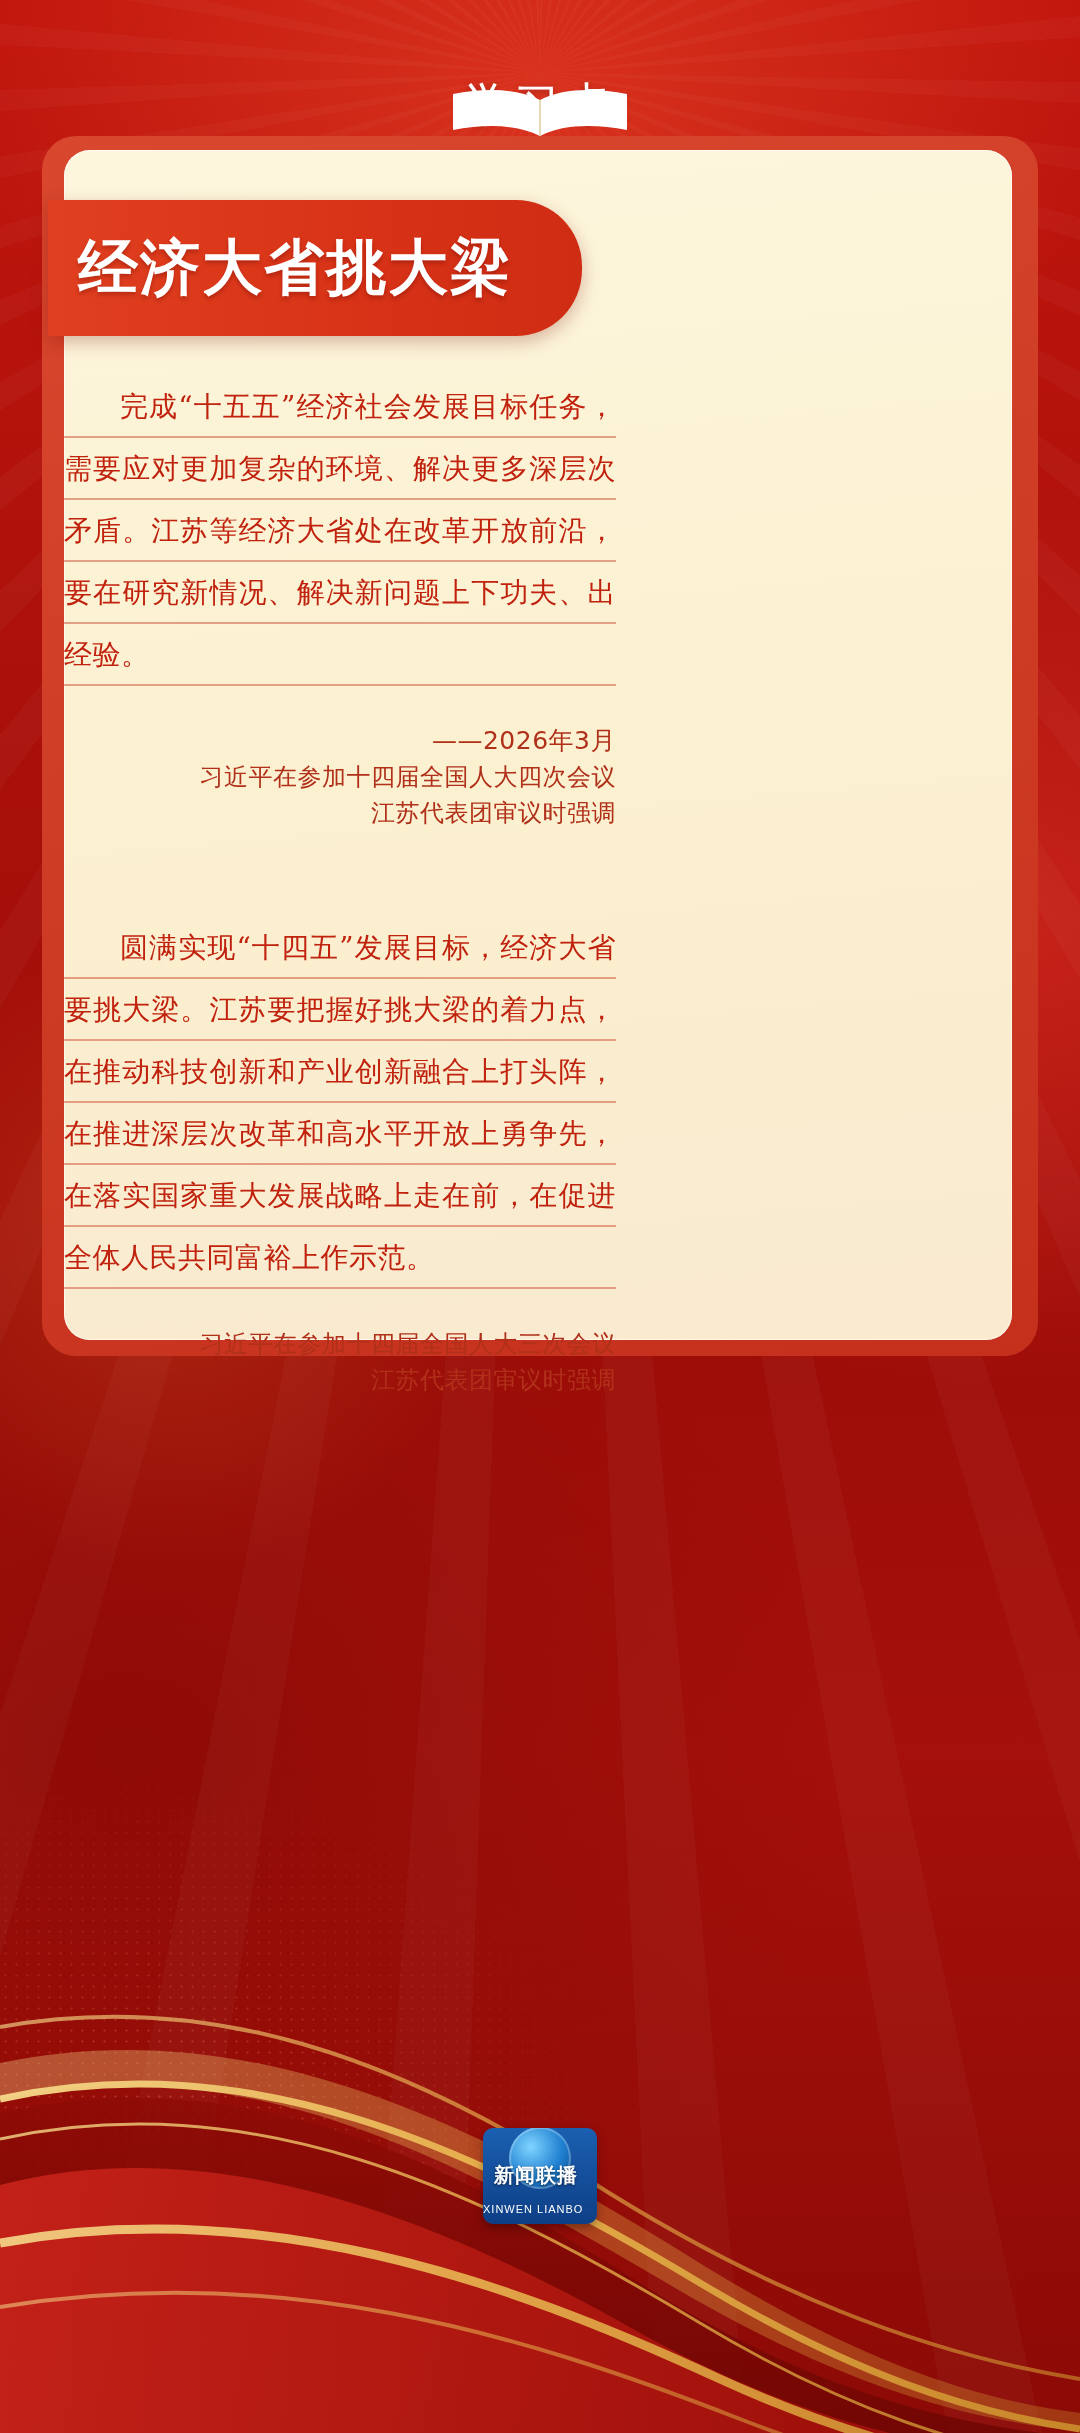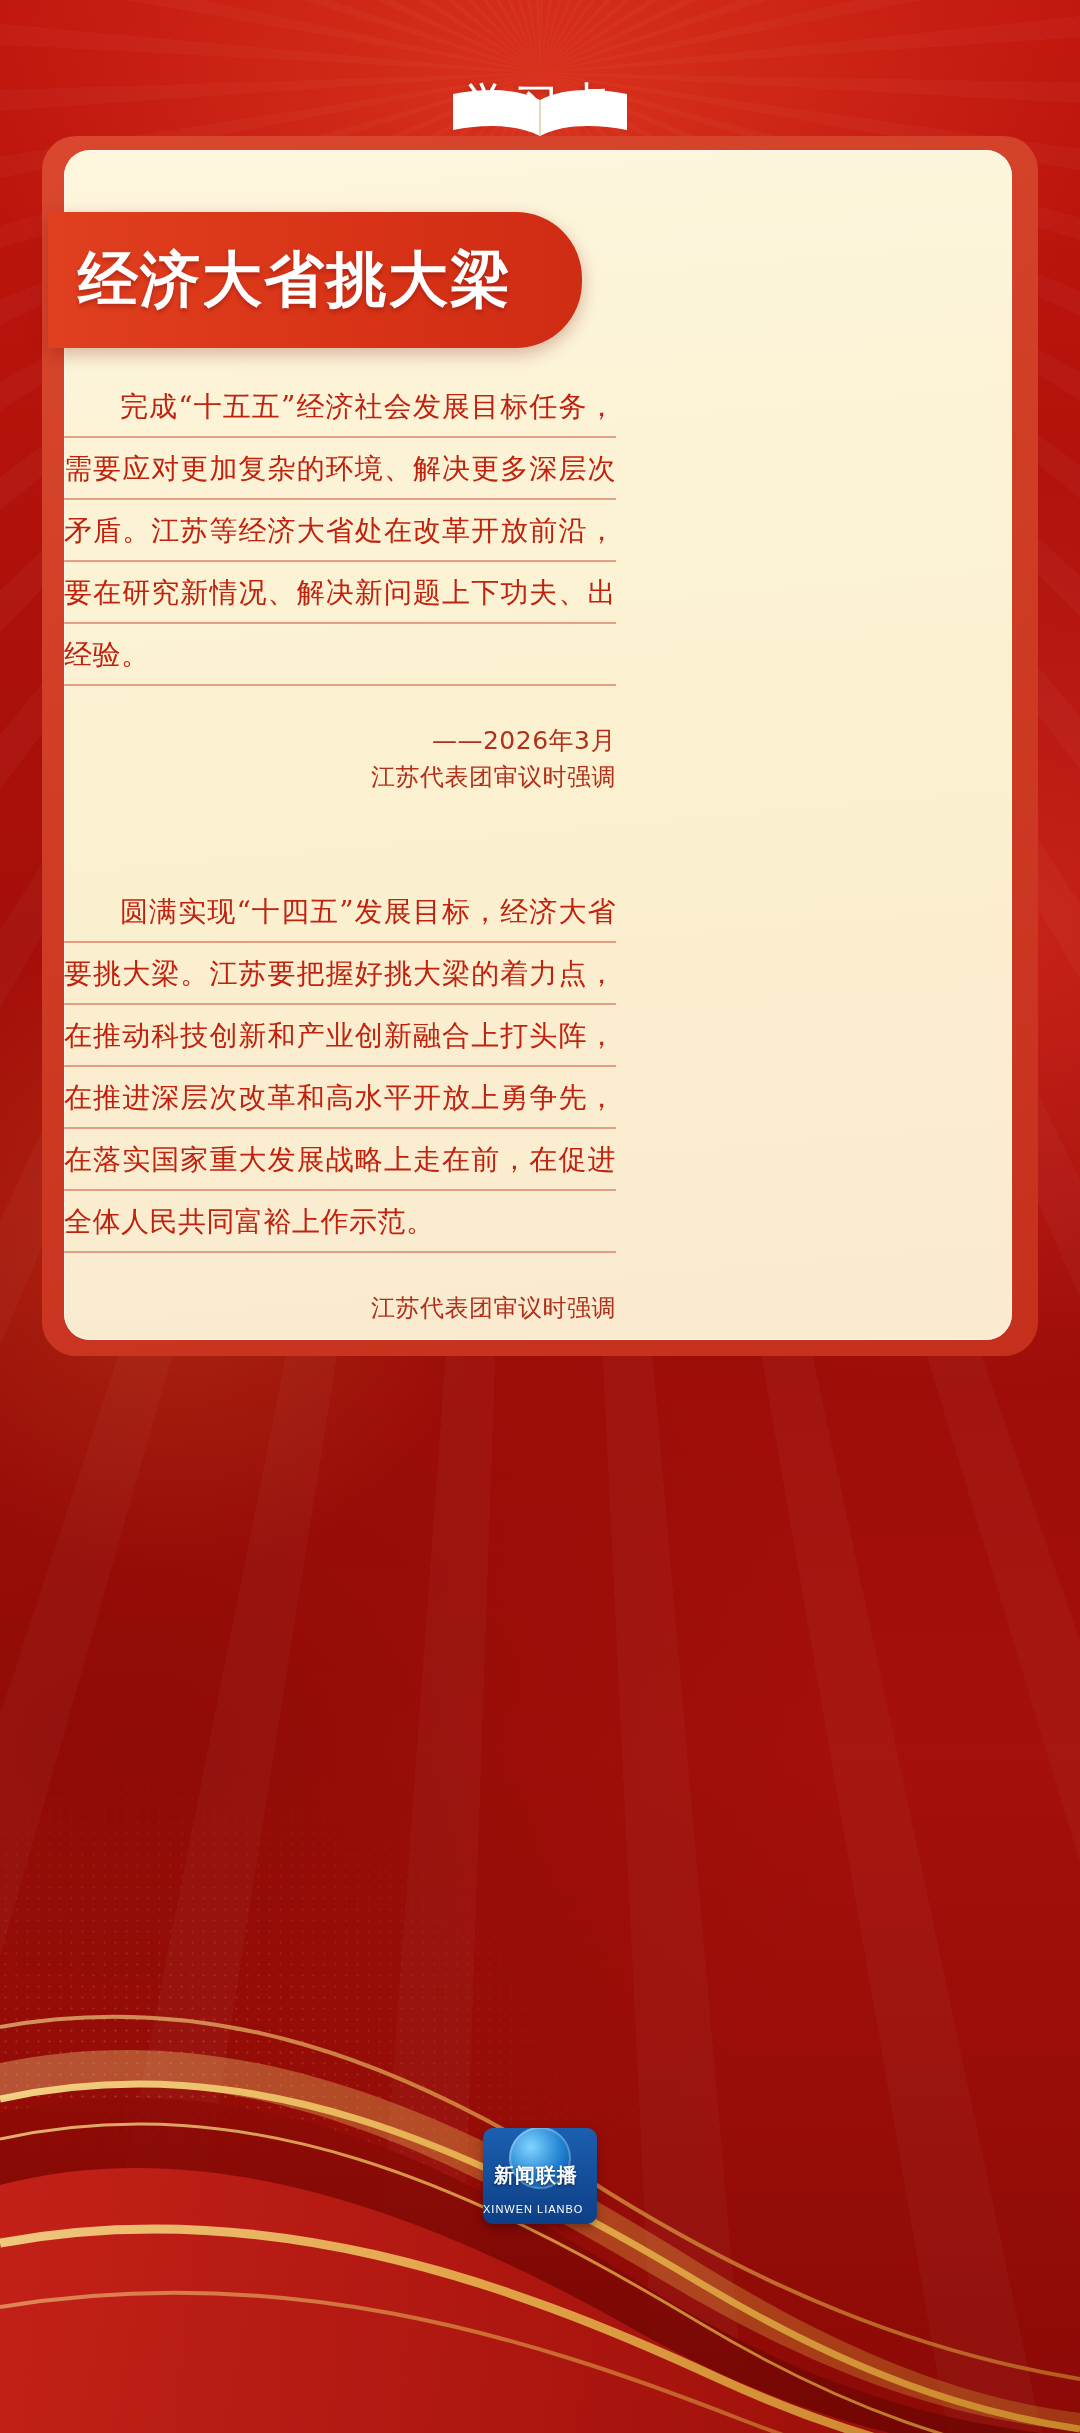--- a/index.html
+++ b/index.html
@@ -95,21 +95,21 @@
     position: absolute;
     left: 22px; top: 14px; right: 26px; bottom: 16px;
     background: linear-gradient(175deg, #fdf6dd 0%, #fbf0cf 55%, #f9ead0 100%);
     border-radius: 26px;
     box-shadow: inset 0 0 0 1px rgba(255,255,255,.6);
   }
 
   
   .title-banner {
     position: absolute;
-    left: 48px; top: 212px;
+    left: 48px; top: 200px;
     width: 534px; height: 136px;
     background: linear-gradient(90deg, #e0401f 0%, #d83317 58%, #cf2c14 100%);
     border-radius: 0 66px 66px 0;
     display: flex; align-items: center;
     box-shadow: 0 6px 18px rgba(120,10,5,.28);
   }
   .title-text {
     color: #fff;
     font-family: "DejaVu Serif", serif;
     font-weight: 700;
@@ -249,29 +249,31 @@
 <div class="title-banner">
   <div class="title-text">经济大省挑大梁</div>
 </div>
 
 <div class="content">
 
   <div>
     <div class="quote-body">完成“十五五”经济社会发展目标任务，需要应对更加复杂的环境、解决更多深层次矛盾。江苏等经济大省处在改革开放前沿，要在研究新情况、解决新问题上下功夫、出经验。</div>
     <div class="attribution">
       <div class="date">——2026年3月</div>
+      <div>习近平在参加十四届全国人大四次会议</div>
       <div>江苏代表团审议时强调</div>
     </div>
   </div>
 
   <div class="gap"></div>
 
   <div>
     <div class="quote-body">圆满实现“十四五”发展目标，经济大省要挑大梁。江苏要把握好挑大梁的着力点，在推动科技创新和产业创新融合上打头阵，在推进深层次改革和高水平开放上勇争先，在落实国家重大发展战略上走在前，在促进全体人民共同富裕上作示范。</div>
     <div class="attribution">
+      <div>习近平在参加十四届全国人大三次会议</div>
       <div>江苏代表团审议时强调</div>
     </div>
   </div>
 
 </div>
 
 <div class="badge">
   <div class="globe"></div>
   <div class="cn">新闻联播</div>
   <div class="en">XINWEN LIANBO</div>

